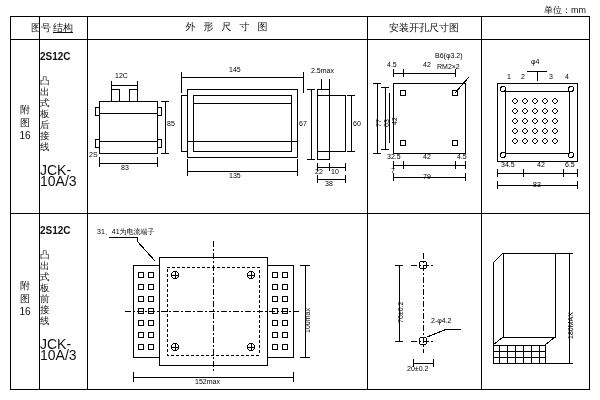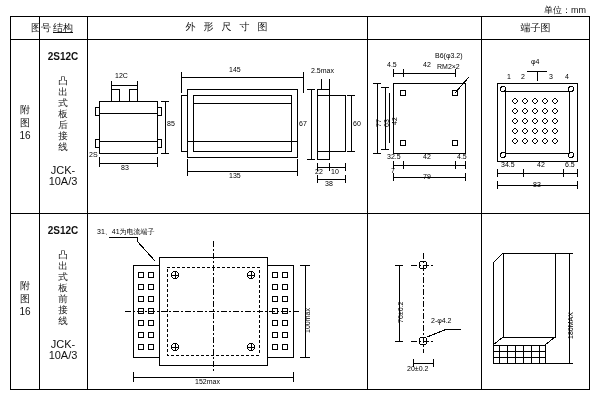--- a/index.html
+++ b/index.html
@@ -23,24 +23,24 @@
   .vline{position:absolute;top:0;bottom:0;width:0;border-left:1px solid #000;}
   .hline{position:absolute;left:0;right:0;height:0;border-top:1px solid #000;}
 
   .hdr{position:absolute;top:0;height:22px;line-height:22px;text-align:center;font-size:10px;}
 
   
   .lbl-fig{
     position:absolute;width:28px;text-align:center;font-size:10px;line-height:13px;
   }
   .model{
-    position:absolute;width:46px;text-align:center;font-size:9.5px;line-height:11px;
+    position:absolute;width:46px;text-align:left;font-size:9.5px;line-height:11px;
   }
   .model .big{font-size:10px;font-weight:bold;letter-spacing:0;}
-  .model .sm{font-size:11px;}
+  .model .sm{font-size:14px;}
 
   
   .drw{position:absolute;}
   .dim{position:absolute;font-size:7px;color:#000;white-space:nowrap;}
   .dimv{position:absolute;font-size:7px;color:#000;white-space:nowrap;
         transform:rotate(-90deg);transform-origin:left top;}
   .note{position:absolute;font-size:7px;color:#000;white-space:nowrap;}
   svg{position:absolute;left:0;top:0;overflow:visible;}
 </style>
 </head>
@@ -56,21 +56,21 @@
     <div class="vline" style="left:76px;"></div>
     <div class="vline" style="left:356px;"></div>
     <div class="vline" style="left:470px;"></div>
 
     <div class="hline" style="top:22px;"></div>
     <div class="hline" style="top:196px;"></div>
 
     <div class="hdr" style="left:16px;width:28px;">图号</div>
     <div class="hdr" style="left:28px;width:48px;text-decoration:underline;">结构</div>
     <div class="hdr" style="left:76px;width:280px;letter-spacing:1px;font-family:Liberation Mono, monospace;">外 形 尺 寸 图</div>
-    <div class="hdr" style="left:470px;width:109px;">端子图</div>
+    <div class="hdr" style="left:356px;width:114px;">安装开孔尺寸图</div>
 
     <div class="lbl-fig" style="left:0;top:86px;">
       <div>附</div>
       <div>图</div>
       <div>16</div>
     </div>
 
     <div class="model" style="left:29px;top:34px;">
       <div class="big">2S12C</div>
     </div>

